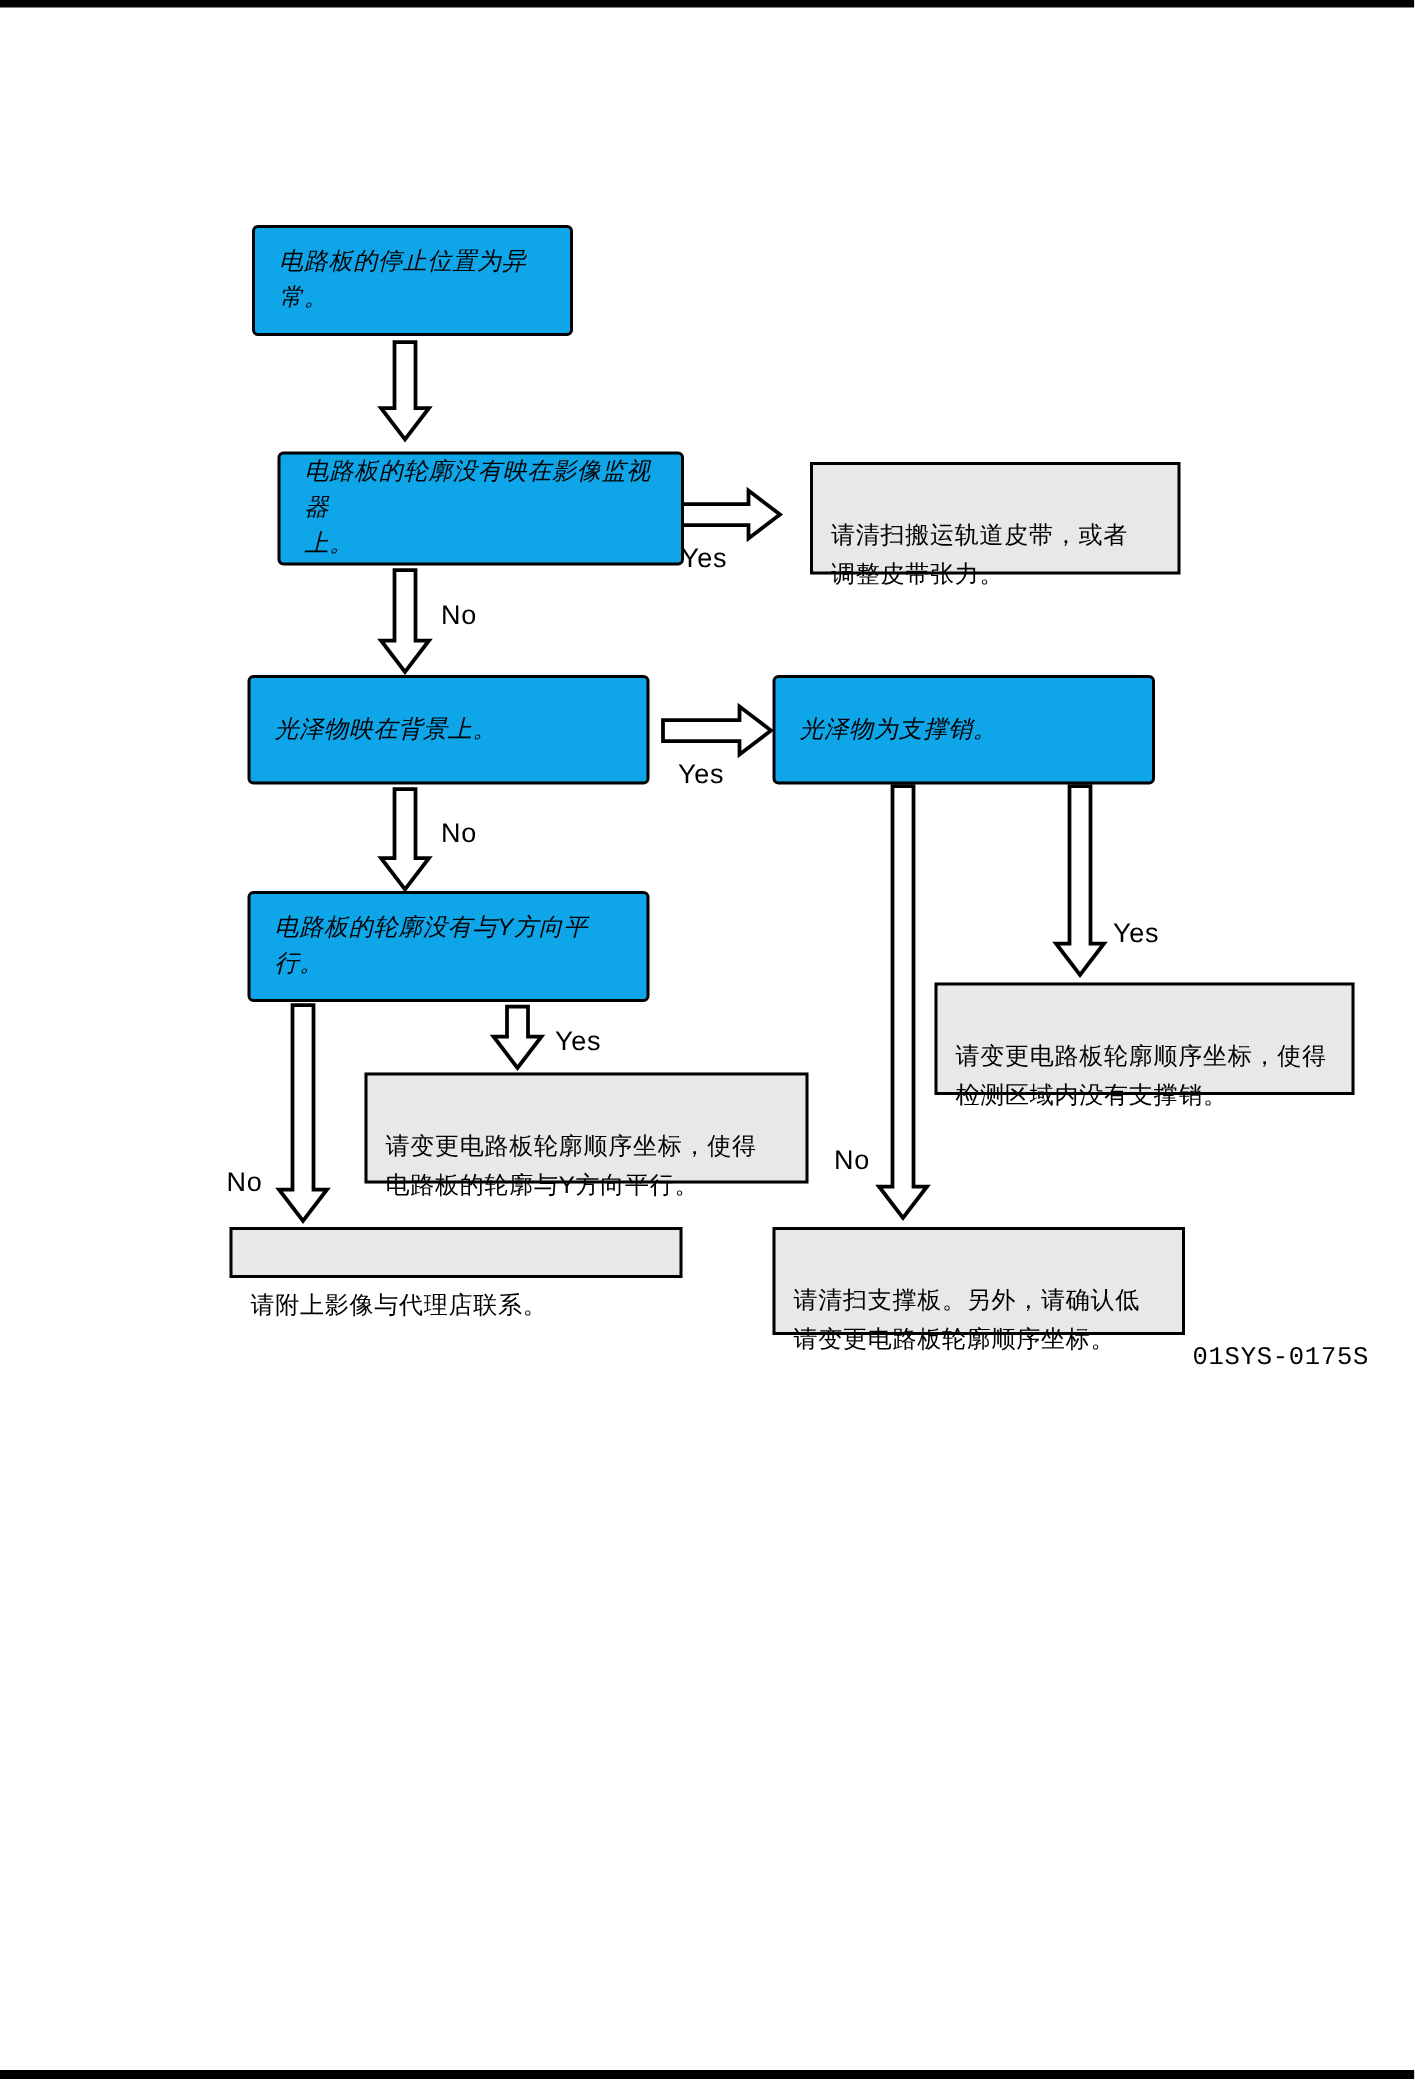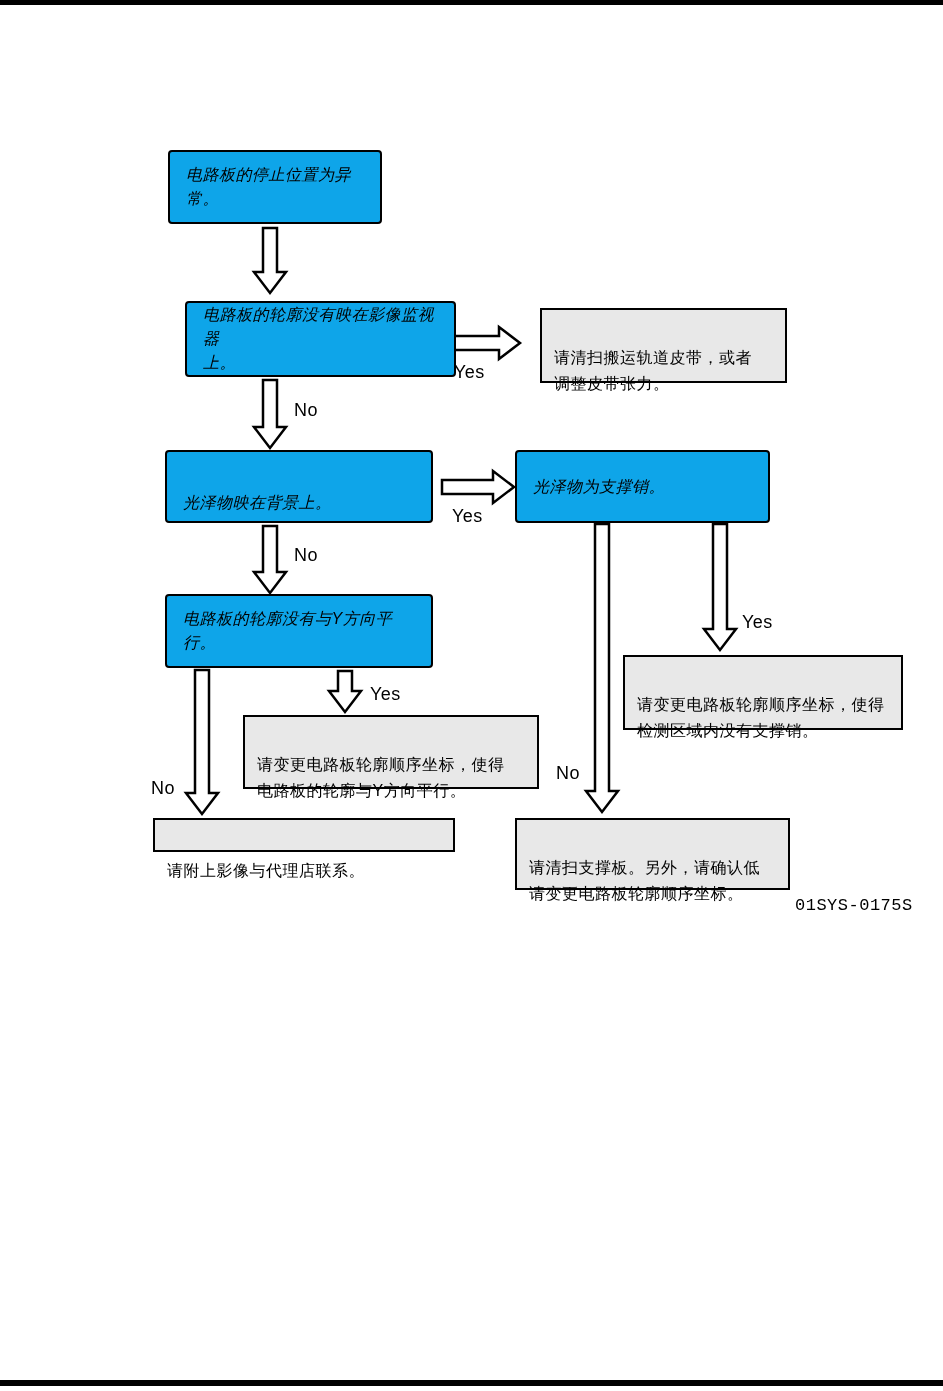--- a/index.html
+++ b/index.html
@@ -89,21 +89,21 @@
   <div class="node decision" style="left:185px;top:301px;width:271px;height:76px;">
     <span>电路板的轮廓没有映在影像监视器
 上。</span>
   </div>
 
   <div class="node action" style="left:520px;top:308px;width:247px;height:75px;margin-left:20px;">
     <span>请清扫搬运轨道皮带，或者
 调整皮带张力。</span>
   </div>
 
-  <div class="node decision" style="left:165px;top:450px;width:268px;height:73px;align-items:flex-end;">
+  <div class="node decision" style="left:165px;top:450px;width:268px;height:73px;">
     <span>光泽物映在背景上。</span>
   </div>
 
   <div class="node decision" style="left:515px;top:450px;width:255px;height:73px;">
     <span>光泽物为支撑销。</span>
   </div>
 
   <div class="node decision" style="left:165px;top:594px;width:268px;height:74px;">
     <span>电路板的轮廓没有与Y方向平行。</span>
   </div>

